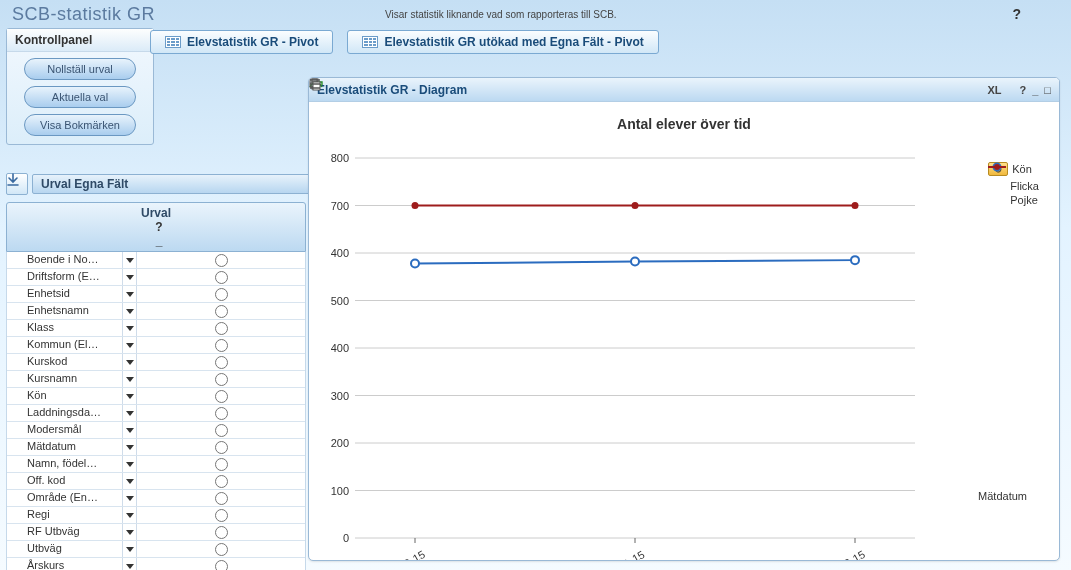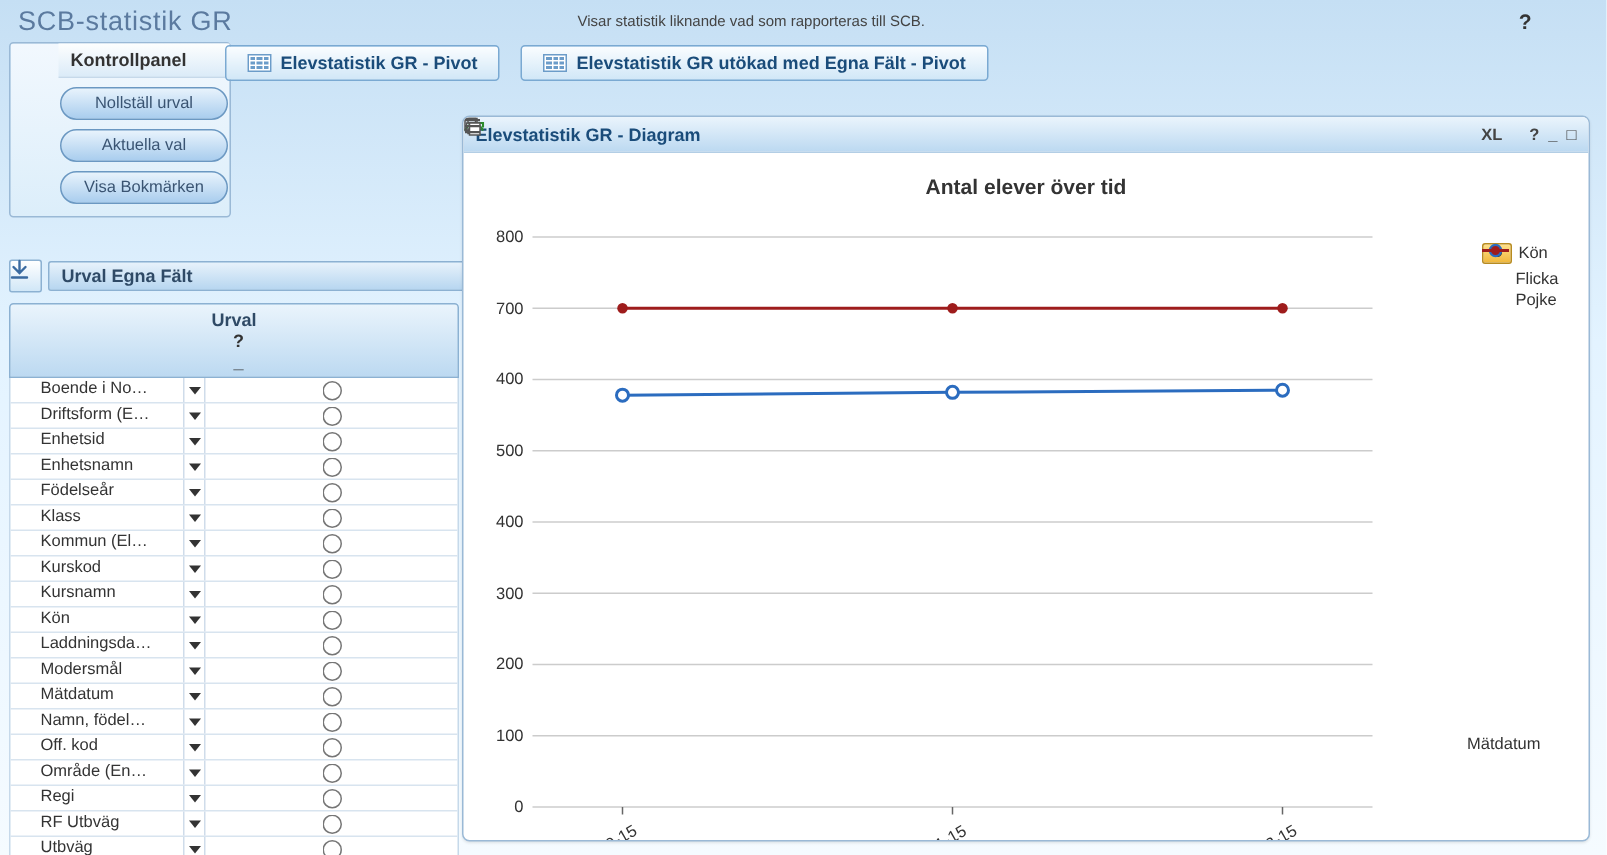--- a/index.html
+++ b/index.html
@@ -8,21 +8,21 @@
 .header { display:flex; align-items:center; padding:4px 12px; height:28px; }
 .header-title { font-size:18px; color:#5b7a9f; font-weight:normal; letter-spacing:.5px; }
 .header-sub { margin-left:230px; font-size:10px; color:#444; }
 .header-help { position:absolute; right:50px; top:6px; font-weight:bold; font-size:14px; cursor:pointer; }
 
 .tabs-pane { position:absolute; left:150px; top:30px; display:flex; gap:14px; }
 .tab { display:flex; align-items:center; gap:6px; background:linear-gradient(180deg,#fafdff,#d1e7f7); border:1px solid #7aa9d2; border-radius:3px; padding:4px 14px; font-size:12px; color:#1a4c7a; font-weight:bold; cursor:pointer; }
 .tab-icon { width:16px; height:12px; background:#fff; border:1px solid #6b9cc9; display:grid; grid-template-columns:repeat(3,1fr); grid-template-rows:repeat(3,1fr); gap:1px; padding:1px; }
 .tab-icon span { background:#6b9cc9; }
 
-.kontrollpanel { position:absolute; left:6px; top:28px; width:148px; background:linear-gradient(180deg,#f2f8fe,#dceefa); border:1px solid #9ab9d6; border-radius:3px; padding-bottom:8px;padding-left:32px; }
+.kontrollpanel { position:absolute; left:6px; top:28px; width:148px; background:linear-gradient(180deg,#f2f8fe,#dceefa); border:1px solid #9ab9d6; border-radius:3px; padding-bottom:8px; }
 .kontroll-title { font-size:12px; font-weight:bold; color:#333; padding:4px 8px; background:linear-gradient(180deg,#fdfefe,#dbebf8); border-bottom:1px solid #c6d9ea; }
 .kbtn { display:block; margin:6px auto 0; width:112px; padding:4px 0; background:linear-gradient(180deg,#e8f3fc,#a9cdee); border:1px solid #6b98c2; border-radius:12px; color:#3a5472; font-size:11px; cursor:pointer; text-align:center; }
 
 .urval-egna { position:absolute; left:6px; top:173px; width:319px; height:22px; display:flex; align-items:center; }
 .urval-egna .dl { width:22px; height:22px; border:1px solid #8cb1d2; background:linear-gradient(180deg,#fff,#d1e7f7); border-radius:2px; display:flex; align-items:center; justify-content:center; cursor:pointer; margin-right:4px; }
 .urval-egna .bar { flex:1; height:20px; background:linear-gradient(180deg,#e7f2fb,#b7d6f0); border:1px solid #8cb1d2; border-radius:2px; display:flex; align-items:center; padding:0 8px; font-size:12px; color:#2f4a66; font-weight:bold; }
 
 .urval-panel { position:absolute; left:6px; top:202px; width:300px; }
 .urval-head { background:linear-gradient(180deg,#eaf4fc,#bcd9f1); border:1px solid #8cb1d2; border-radius:3px 3px 0 0; padding:3px 6px; font-size:12px; font-weight:bold; color:#2f4a66; display:flex; align-items:center;flex-direction:column; }
 .urval-head .sp { flex:1; }
@@ -146,29 +146,20 @@
         <div class="lbl">Enhetsid</div>
         <div class="arrcell">
           <div class="tri"></div>
         </div>
         <div class="rad">
           <input type="radio" style="">
         </div>
       </div>
       <div class="urval-row">
         <div class="lbl">Enhetsnamn</div>
-        <div class="arrcell">
-          <div class="tri"></div>
-        </div>
-        <div class="rad">
-          <input type="radio" style="">
-        </div>
-      </div>
-      <div class="urval-row">
-        <div class="lbl">Födelseår</div>
         <div class="arrcell">
           <div class="tri"></div>
         </div>
         <div class="rad">
           <input type="radio" style="">
         </div>
       </div>
       <div class="urval-row">
         <div class="lbl">Klass</div>
         <div class="arrcell">

